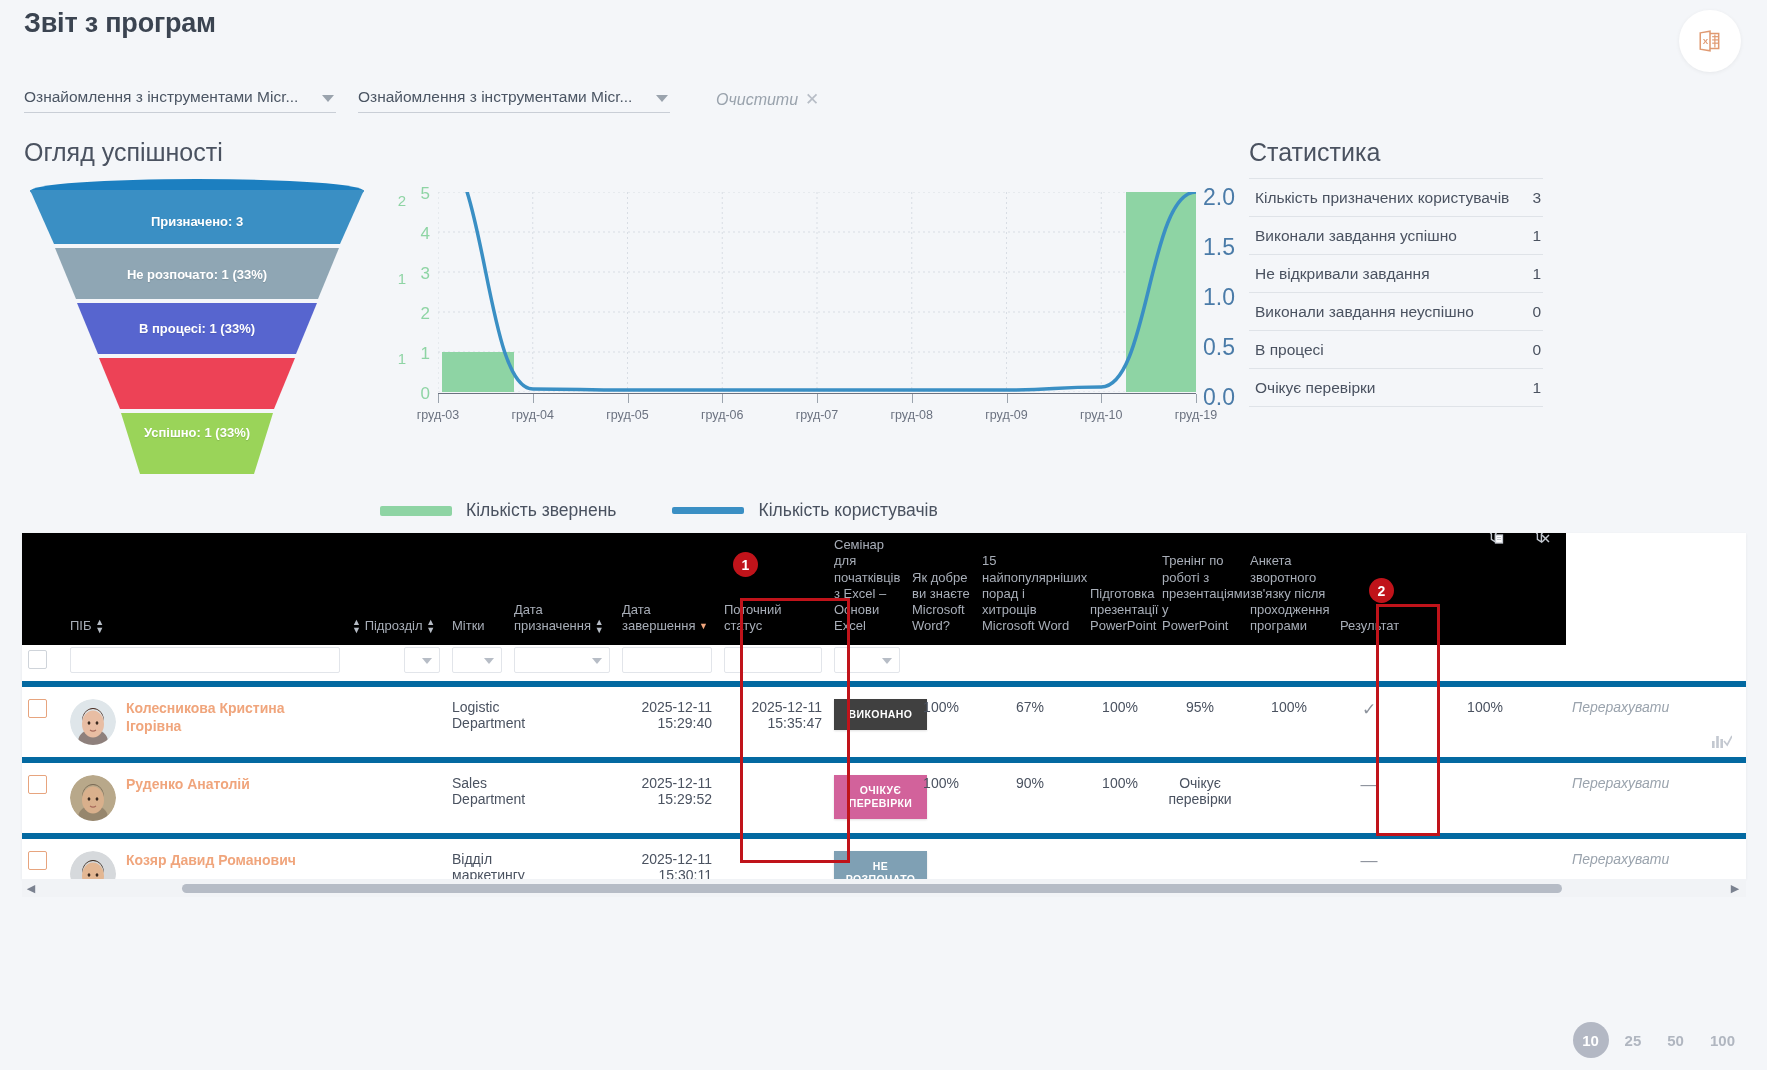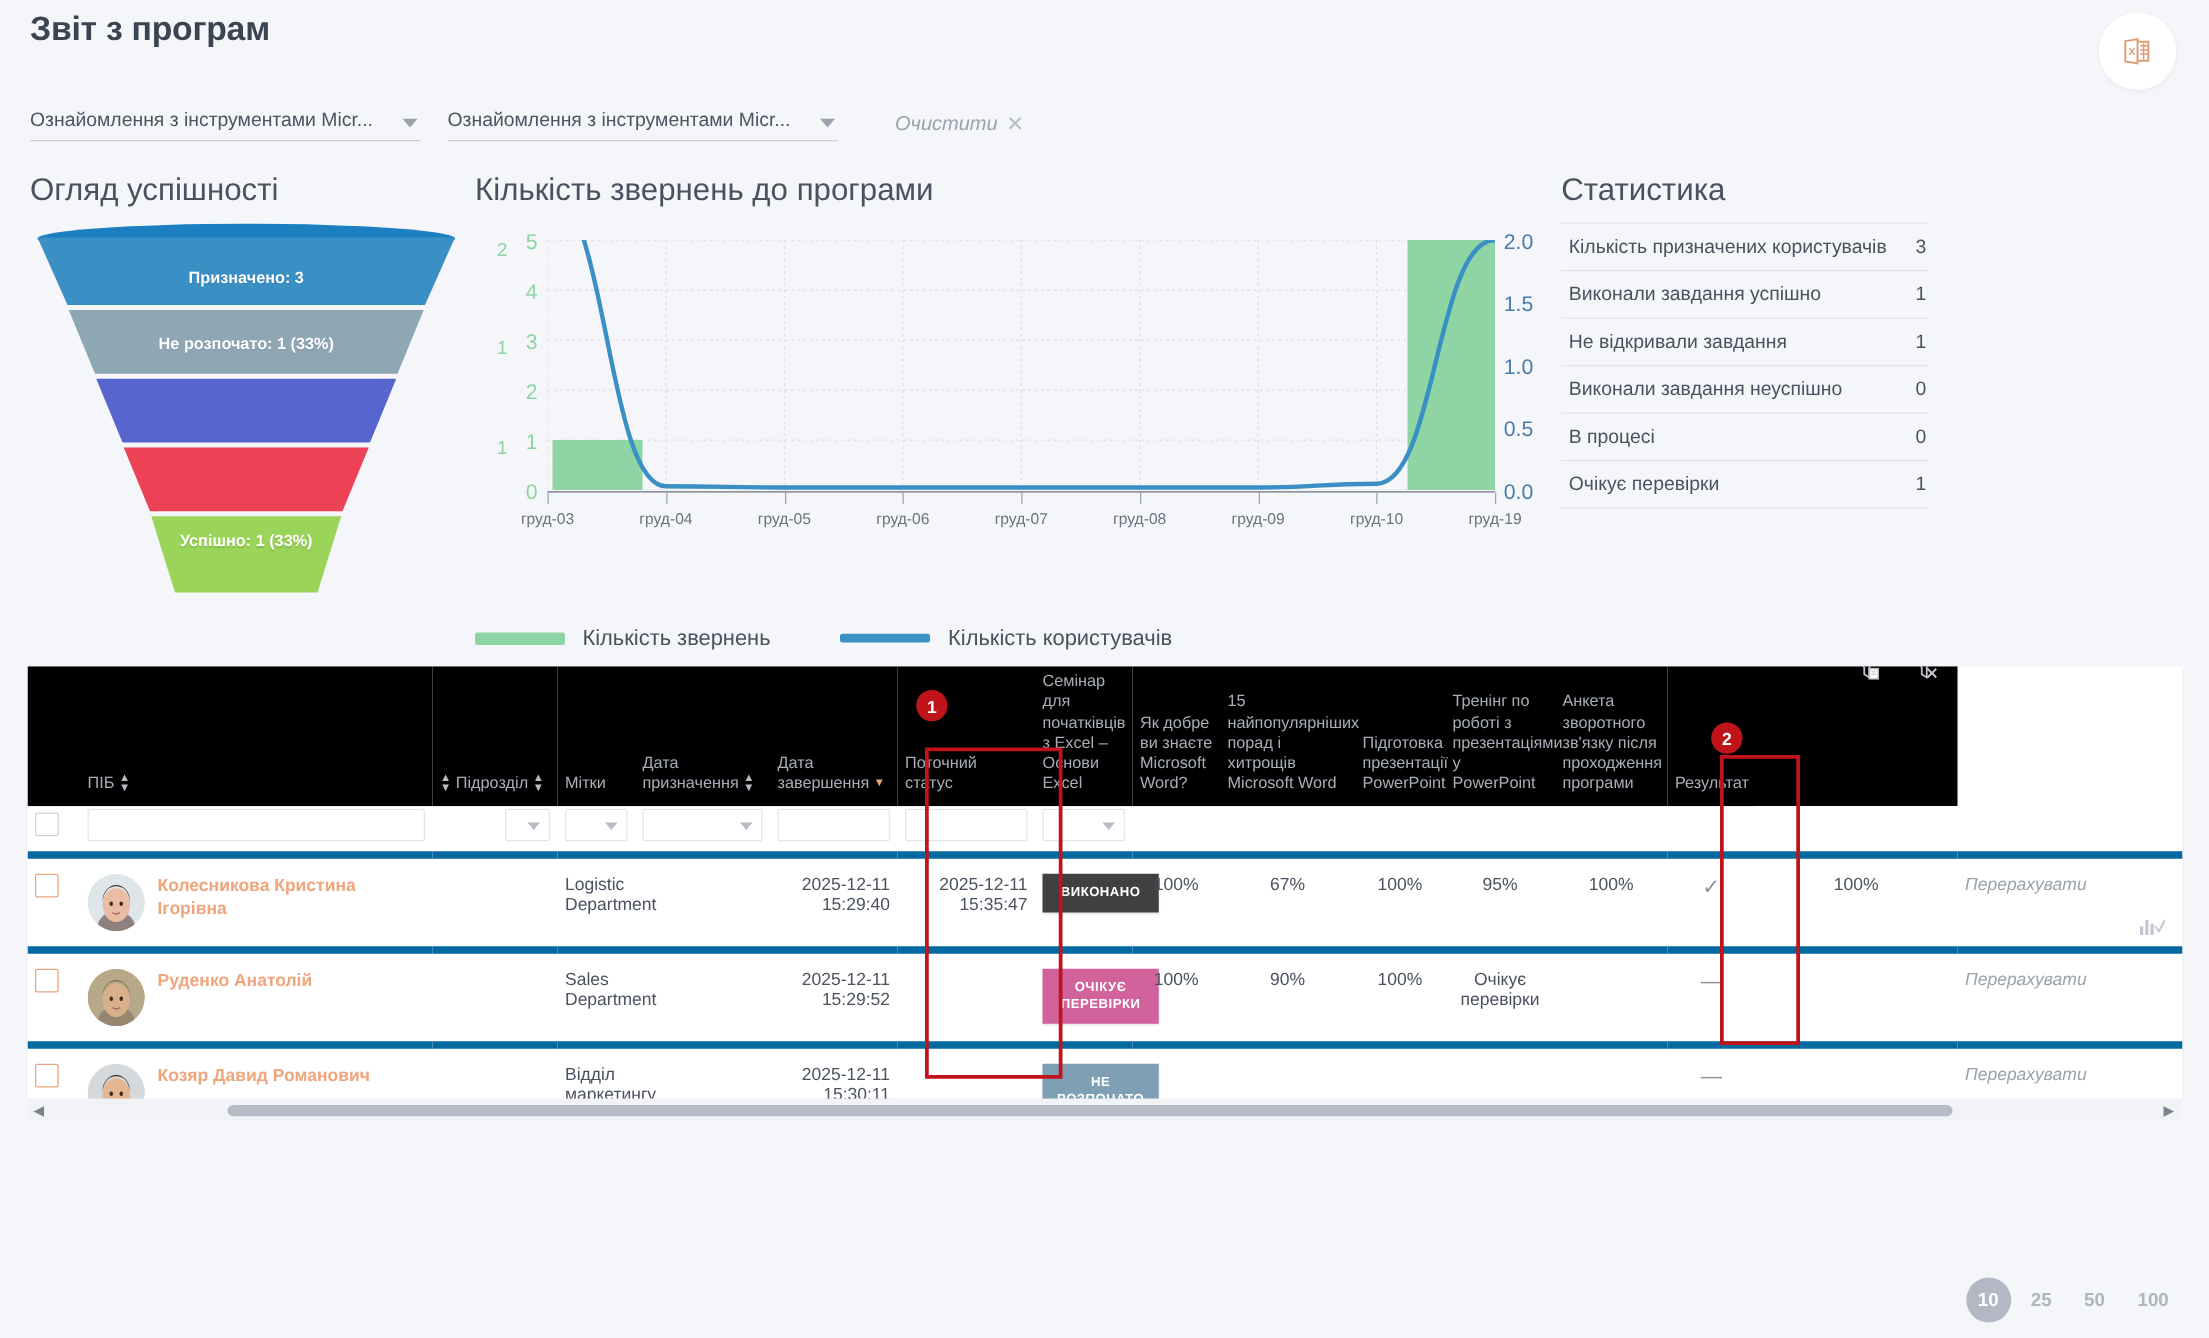--- a/index.html
+++ b/index.html
@@ -62,21 +62,21 @@
     border-radius: 50%; background:#1c7fc0;
   }
 
   
   .chartbox { position:absolute; left: 380px; top: 180px; width: 860px; height: 300px; }
   .axis-left-outer { position:absolute; left: 4px; top: 0; width: 22px; height:225px; }
   .axis-left-outer div { position:absolute; right:0; font-size:15px; color:#8ed4a4; }
   .axis-left-inner { position:absolute; left: 28px; top: 0; width: 22px; height:225px; }
   .axis-left-inner div { position:absolute; right:0; font-size:17px; color:#8ed4a4; }
   .axis-right { position:absolute; right: -3px; top: 0; width: 40px; height:225px; }
-  .axis-right div { position:absolute; left:0; font-size:17px; color:#4a7ba8; }
+  .axis-right div { position:absolute; left:0; font-size:23px; color:#4a7ba8; }
   .plot { position:absolute; left: 58px; top: 12px; right: 44px; height: 200px; }
   .xaxis { position:absolute; left: 58px; right: 44px; top: 214px; height: 36px; }
   .xaxis .tick { position:absolute; top:14px; transform: translateX(-50%); font-size:12.5px; color:#6b7280; white-space:nowrap;}
   .xaxis .tickmark { position:absolute; top:0; width:1px; height:9px; background:#9aa3ad;}
   .xline { position:absolute; left:58px; right:44px; top:213px; height:1px; background:#6b7280; }
 
   
   .legend { position:absolute; left: 380px; top: 500px; display:flex; align-items:center; gap:0; }
   .legend-item { display:flex; align-items:center; gap:14px; margin-right: 56px; cursor:pointer;}
   .legend-swatch { width: 72px; height: 10px; border-radius:2px;}
@@ -176,37 +176,39 @@
       <span>Ознайомлення з інструментами Місr...</span>
       <span class="caret"></span>
     </div>
     <div class="clear-filter">
       <span>Очистити</span>
       <span class="x">✕</span>
     </div>
   </div>
 
   <div class="sec-title" id="t-funnel">Огляд успішності</div>
-  <div class="sec-title" id="t-chart">Кількість звернень до програми</div>
   <div class="sec-title" id="t-stats">Статистика</div>
 
   <div class="funnel">
     <div class="ftop"></div>
     <svg width="350" height="300" viewBox="0 0 350 300" style="position:absolute;left:0;top:0;">
       <polygon points="8,2  342,2  318,56  32,56" fill="#3a8fc4"></polygon>
       <polygon points="33,60 317,60 296,111 54,111" fill="#8fa6b4"></polygon>
       <polygon points="55,115 295,115 274,166 76,166" fill="#5765cf"></polygon>
       <polygon points="77,170 273,170 252,221 98,221" fill="#ed4256"></polygon>
       <polygon points="99,225 251,225 232,286 118,286" fill="#9ad459"></polygon>
     </svg>
     <div class="fseg" style="top:21px; height:24px;">
       <span>Призначено: 3</span>
       </div>
     <div class="fseg" style="top:74px; height:24px;">
       <span>Не розпочато: 1 (33%)</span>
+      </div>
+    <div class="fseg" style="top:128px; height:24px;">
+      <span>В процесі: 1 (33%)</span>
       </div>
     <div class="fseg" style="top:232px; height:24px;">
       <span>Успішно: 1 (33%)</span>
       </div>
   </div>
 
   <div class="chartbox">
 
     <div class="axis-left-outer">
       <div style="top:12px">2</div>

